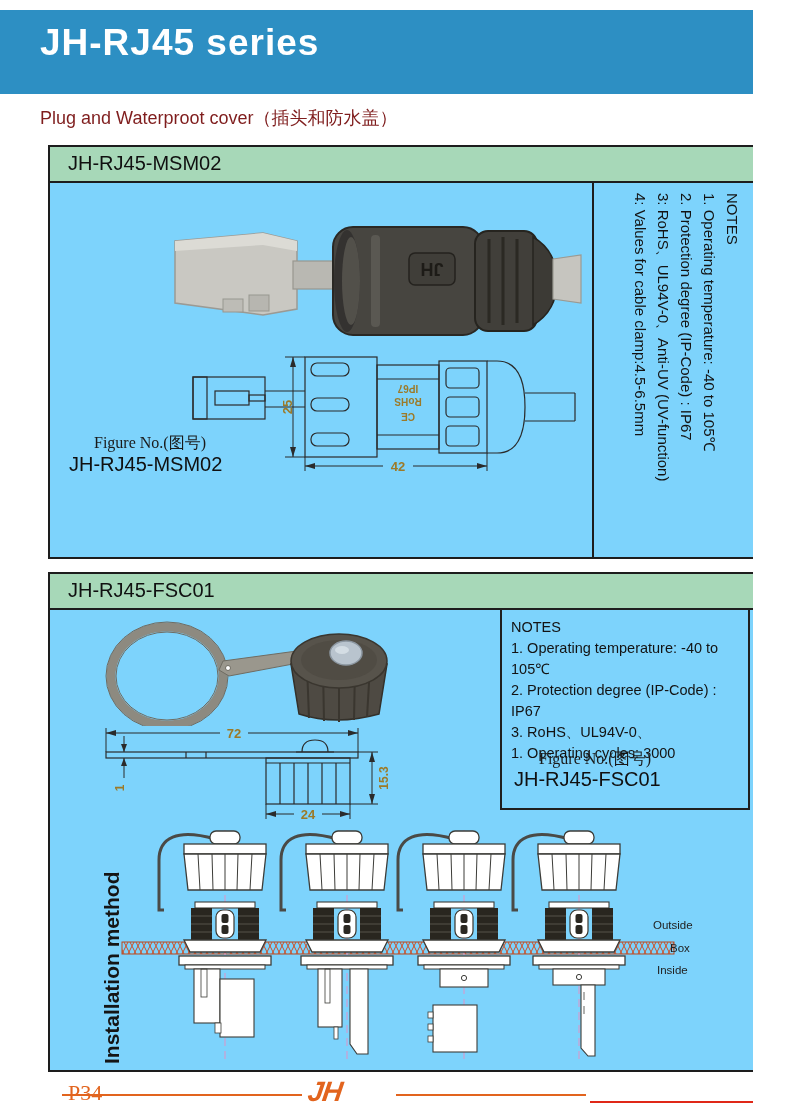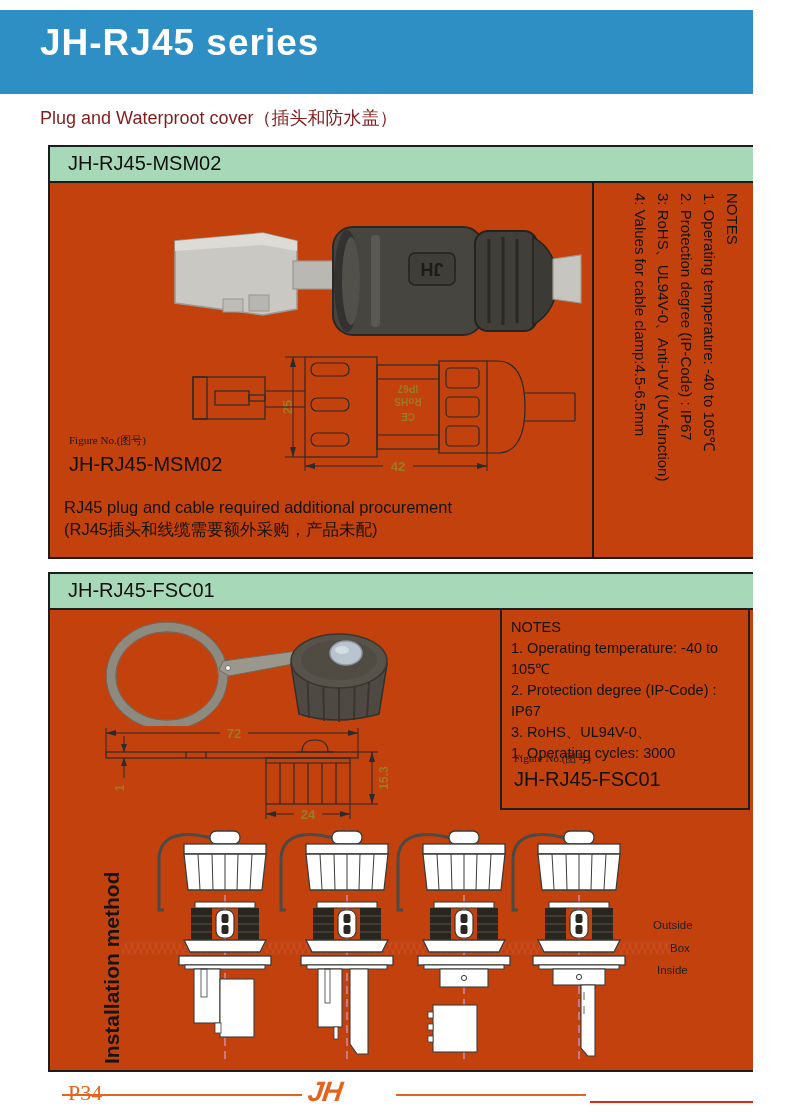--- a/index.html
+++ b/index.html
@@ -6,33 +6,33 @@
   .page{position:relative;width:753px;height:1112px;background:#fff;overflow:hidden;
         font-family:"Liberation Sans",sans-serif;color:#111;}
   .abs{position:absolute;}
 
   
   .top-band{left:0;top:10px;width:800px;height:84px;background:#2d8fc3;}
   .main-title{left:40px;top:22px;font-size:37px;font-weight:bold;color:#fff;letter-spacing:1px;}
   .subtitle{left:40px;top:106px;font-size:18px;color:#7f1d1d;}
 
   
-  .sec{border:2px solid #1d1d1d;background:#c2410c;}
+  .sec{border:2px solid #1d1d1d;background:#7dd3fc;}
   .sec1{left:48px;top:145px;width:704px;height:410px;}
   .sec2{left:48px;top:572px;width:704px;height:496px;}
   .bar{position:absolute;left:0;top:0;right:0;height:34px;background:#a7d8b8;border-bottom:2px solid #1d1d1d;}
   .bar-label{position:absolute;left:18px;top:5px;font-size:20px;color:#101010;}
 
   
   .notes-col{position:absolute;top:36px;right:0;width:160px;bottom:0;border-left:2px solid #1d1d1d;overflow:hidden;}
   .notes-rot{position:absolute;left:0;top:0;width:372px;height:158px;
              transform-origin:top left;transform:rotate(90deg) translateY(-158px);
              padding:8px 0 0 10px;box-sizing:border-box;font-size:15px;line-height:23px;color:#131313;}
 
-  .fig-label{font-family:"Liberation Serif",serif;font-size:11px;color:#1a1a1a;}
+  .fig-label{font-family:"Liberation Serif",serif;font-size:16px;color:#1a1a1a;margin-left:25px;}
   .fig-no{font-size:20px;color:#101010;}
   .proc{font-size:16.5px;line-height:21.5px;color:#131313;}
 
   
   .notes-box{position:absolute;left:450px;top:34px;width:250px;height:202px;border:2px solid #1f1f1f;
              box-sizing:border-box;padding:7px 9px;font-size:14.5px;line-height:21px;color:#131313;}
   .indent{padding-left:15px;}
   .nb-fig{position:absolute;left:12px;top:138px;}
 
   
@@ -142,24 +142,20 @@
           <line x1="228" y1="119" x2="302" y2="119"></line>
       </g>
       <polygon points="120,119 130,116 130,122" fill="#2b2b2b"></polygon>
       <polygon points="302,119 292,116 292,122" fill="#2b2b2b"></polygon>
       <text x="213" y="124" font-size="13" font-weight="bold" fill="#9c7a28" text-anchor="middle" font-family="Liberation Sans,sans-serif">42</text>
     </svg>
 
     <div class="abs fig-label" style="left:19px;top:286px;">Figure No.(图号)</div>
     <div class="abs fig-no" style="left:19px;top:306px;">JH-RJ45-MSM02</div>
 
-    <div class="abs proc" style="left:14px;top:350px;">
-      <div>RJ45 plug and cable required additional procurement</div>
-      <div>(RJ45插头和线缆需要额外采购，产品未配)</div>
-    </div>
   </div>
 
   <div class="abs sec sec2">
     <div class="bar">
       <div class="bar-label">JH-RJ45-FSC01</div>
     </div>
 
     <div class="notes-box">
       <div>NOTES</div>
       <div>1. Operating temperature: -40 to 105℃</div>

